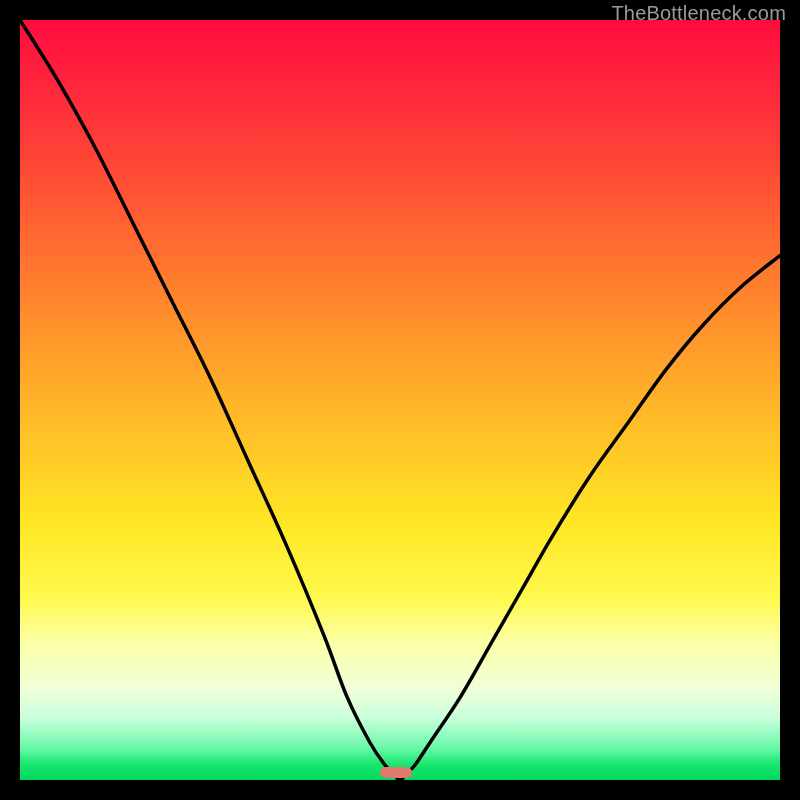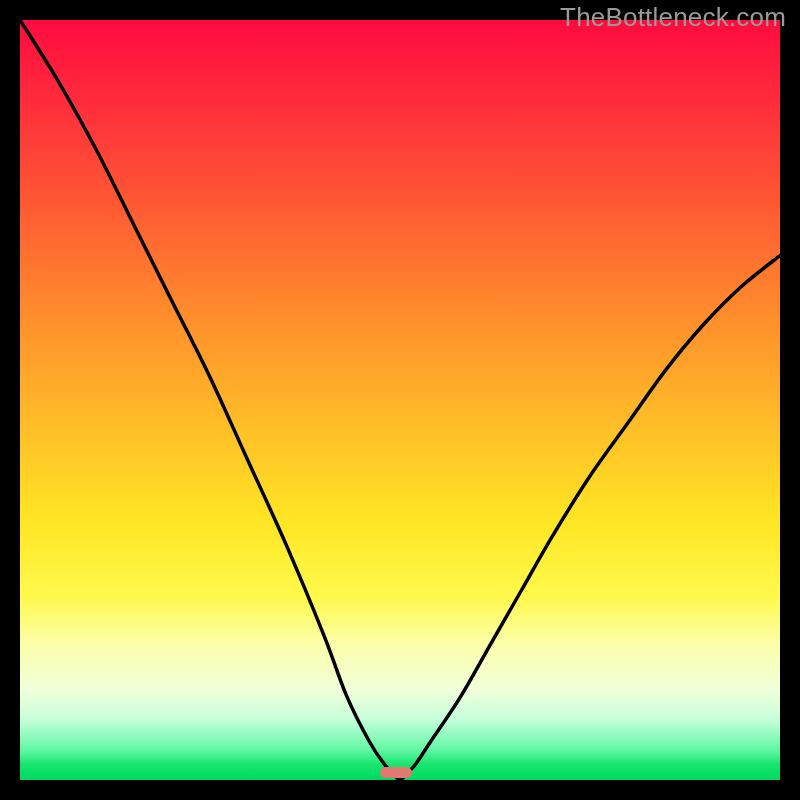--- a/index.html
+++ b/index.html
@@ -58,21 +58,21 @@
   .marker {
     position: absolute;
     background: #e07a70;
     border-radius: 999px;
   }
   .watermark {
     position: absolute;
     top: 2px;
     right: 14px;
     color: #9a9a9a;
-    font-size: 26px;
+    font-size: 20px;
     letter-spacing: 0.2px;
   }
 </style>
 </head>
 <body>
 
 <div class="frame">
 
   <div class="plot-area">
     <svg class="curve-svg" viewBox="0 0 760 760">

